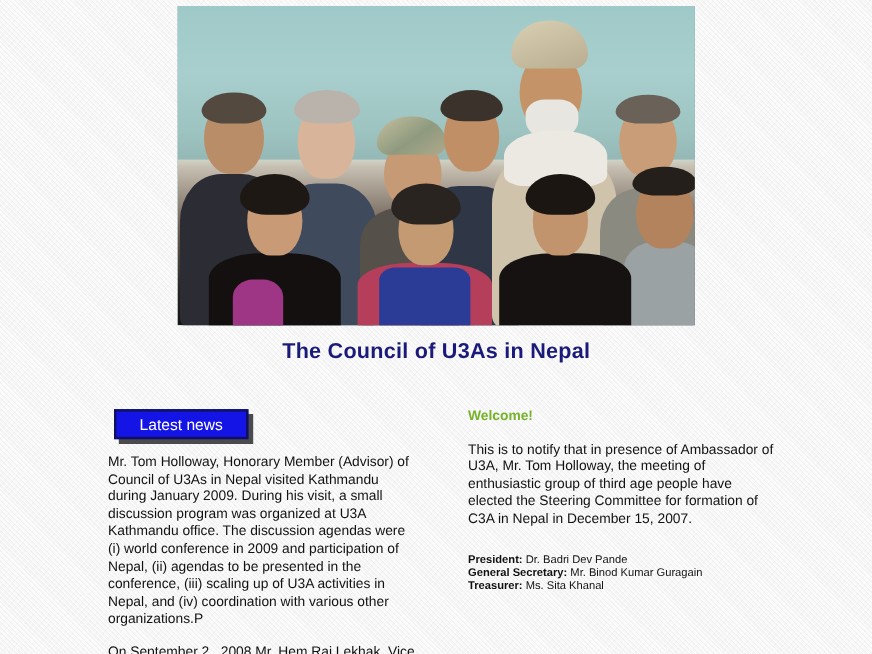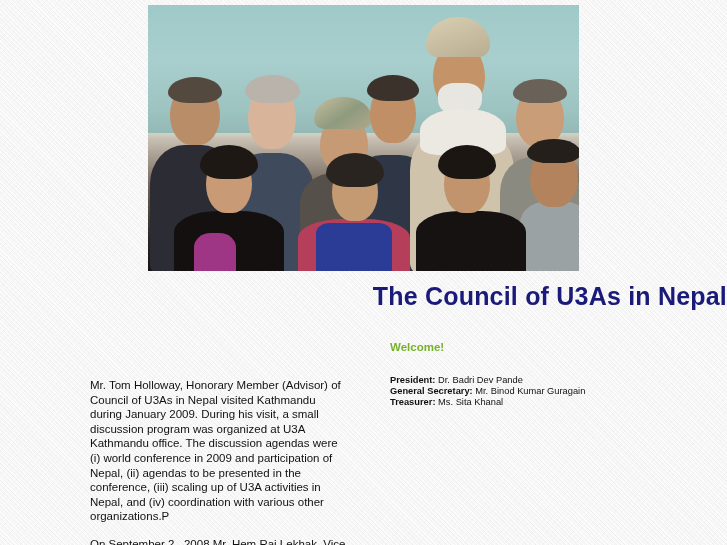--- a/index.html
+++ b/index.html
@@ -70,22 +70,22 @@
   .body { position: absolute; border-radius: 40% 40% 12% 12% / 30% 30% 8% 8%; }
   .hair { position: absolute; border-radius: 50% 50% 38% 38% / 60% 60% 40% 40%; }
   .cap { position: absolute; border-radius: 48% 48% 18% 18% / 70% 70% 30% 30%; }
 
   
   .site-title {
     position: absolute;
     left: 0;
     top: 282px;
     width: 727px;
-    text-align: right;
-    font-size: 25px;
+    text-align: center;
+    font-size: 18px;
     font-weight: bold;
     color: #1a1a7a;
     letter-spacing: .2px;
     font-family: "Liberation Sans", sans-serif;
   }
 
   
   .news-btn {
     position: absolute;
     left: 95px;
@@ -193,28 +193,30 @@
       <div class="hair" style="left:178px;top:148px;width:58px;height:34px;background:#2a2420;"></div>
 
       <div class="body" style="left:268px;top:206px;width:110px;height:70px;background:#161211;"></div>
       <div class="p" style="left:296px;top:148px;width:46px;height:60px;background:#c2946d;"></div>
       <div class="hair" style="left:290px;top:140px;width:58px;height:34px;background:#1b1612;"></div>
     </div>
   </div>
 
   <div class="site-title">The Council of U3As in Nepal</div>
 
+  <div class="news-btn">Latest news</div>
 
   <div class="col-left">
     <p>Mr. Tom Holloway, Honorary Member (Advisor) of Council of U3As in Nepal visited Kathmandu during January 2009. During his visit, a small discussion program was organized at U3A Kathmandu office. The discussion agendas were (i) world conference in 2009 and participation of Nepal, (ii) agendas to be presented in the conference, (iii) scaling up of U3A activities in Nepal, and (iv) coordination with various other organizations.P</p>
     <p>On September 2 , 2008 Mr. Hem Raj Lekhak, Vice President of Council and Mr. Jeevan Raj Lohani, Honorary Member met Secretary of Ministry of</p>
   </div>
 
   <div class="col-right">
     <div class="welcome">Welcome!</div>
+    <p>This is to notify that in presence of Ambassador of U3A, Mr. Tom Holloway, the meeting of enthusiastic group of third age people have elected the Steering Committee for formation of C3A in Nepal in December 15, 2007.</p>
 
     <div class="committee">
       <div class="row">
         <span class="role">President:</span>
         <span>Dr. Badri Dev Pande</span>
       </div>
       <div class="row">
         <span class="role">General Secretary:</span>
         <span>Mr. Binod Kumar Guragain</span>
       </div>

